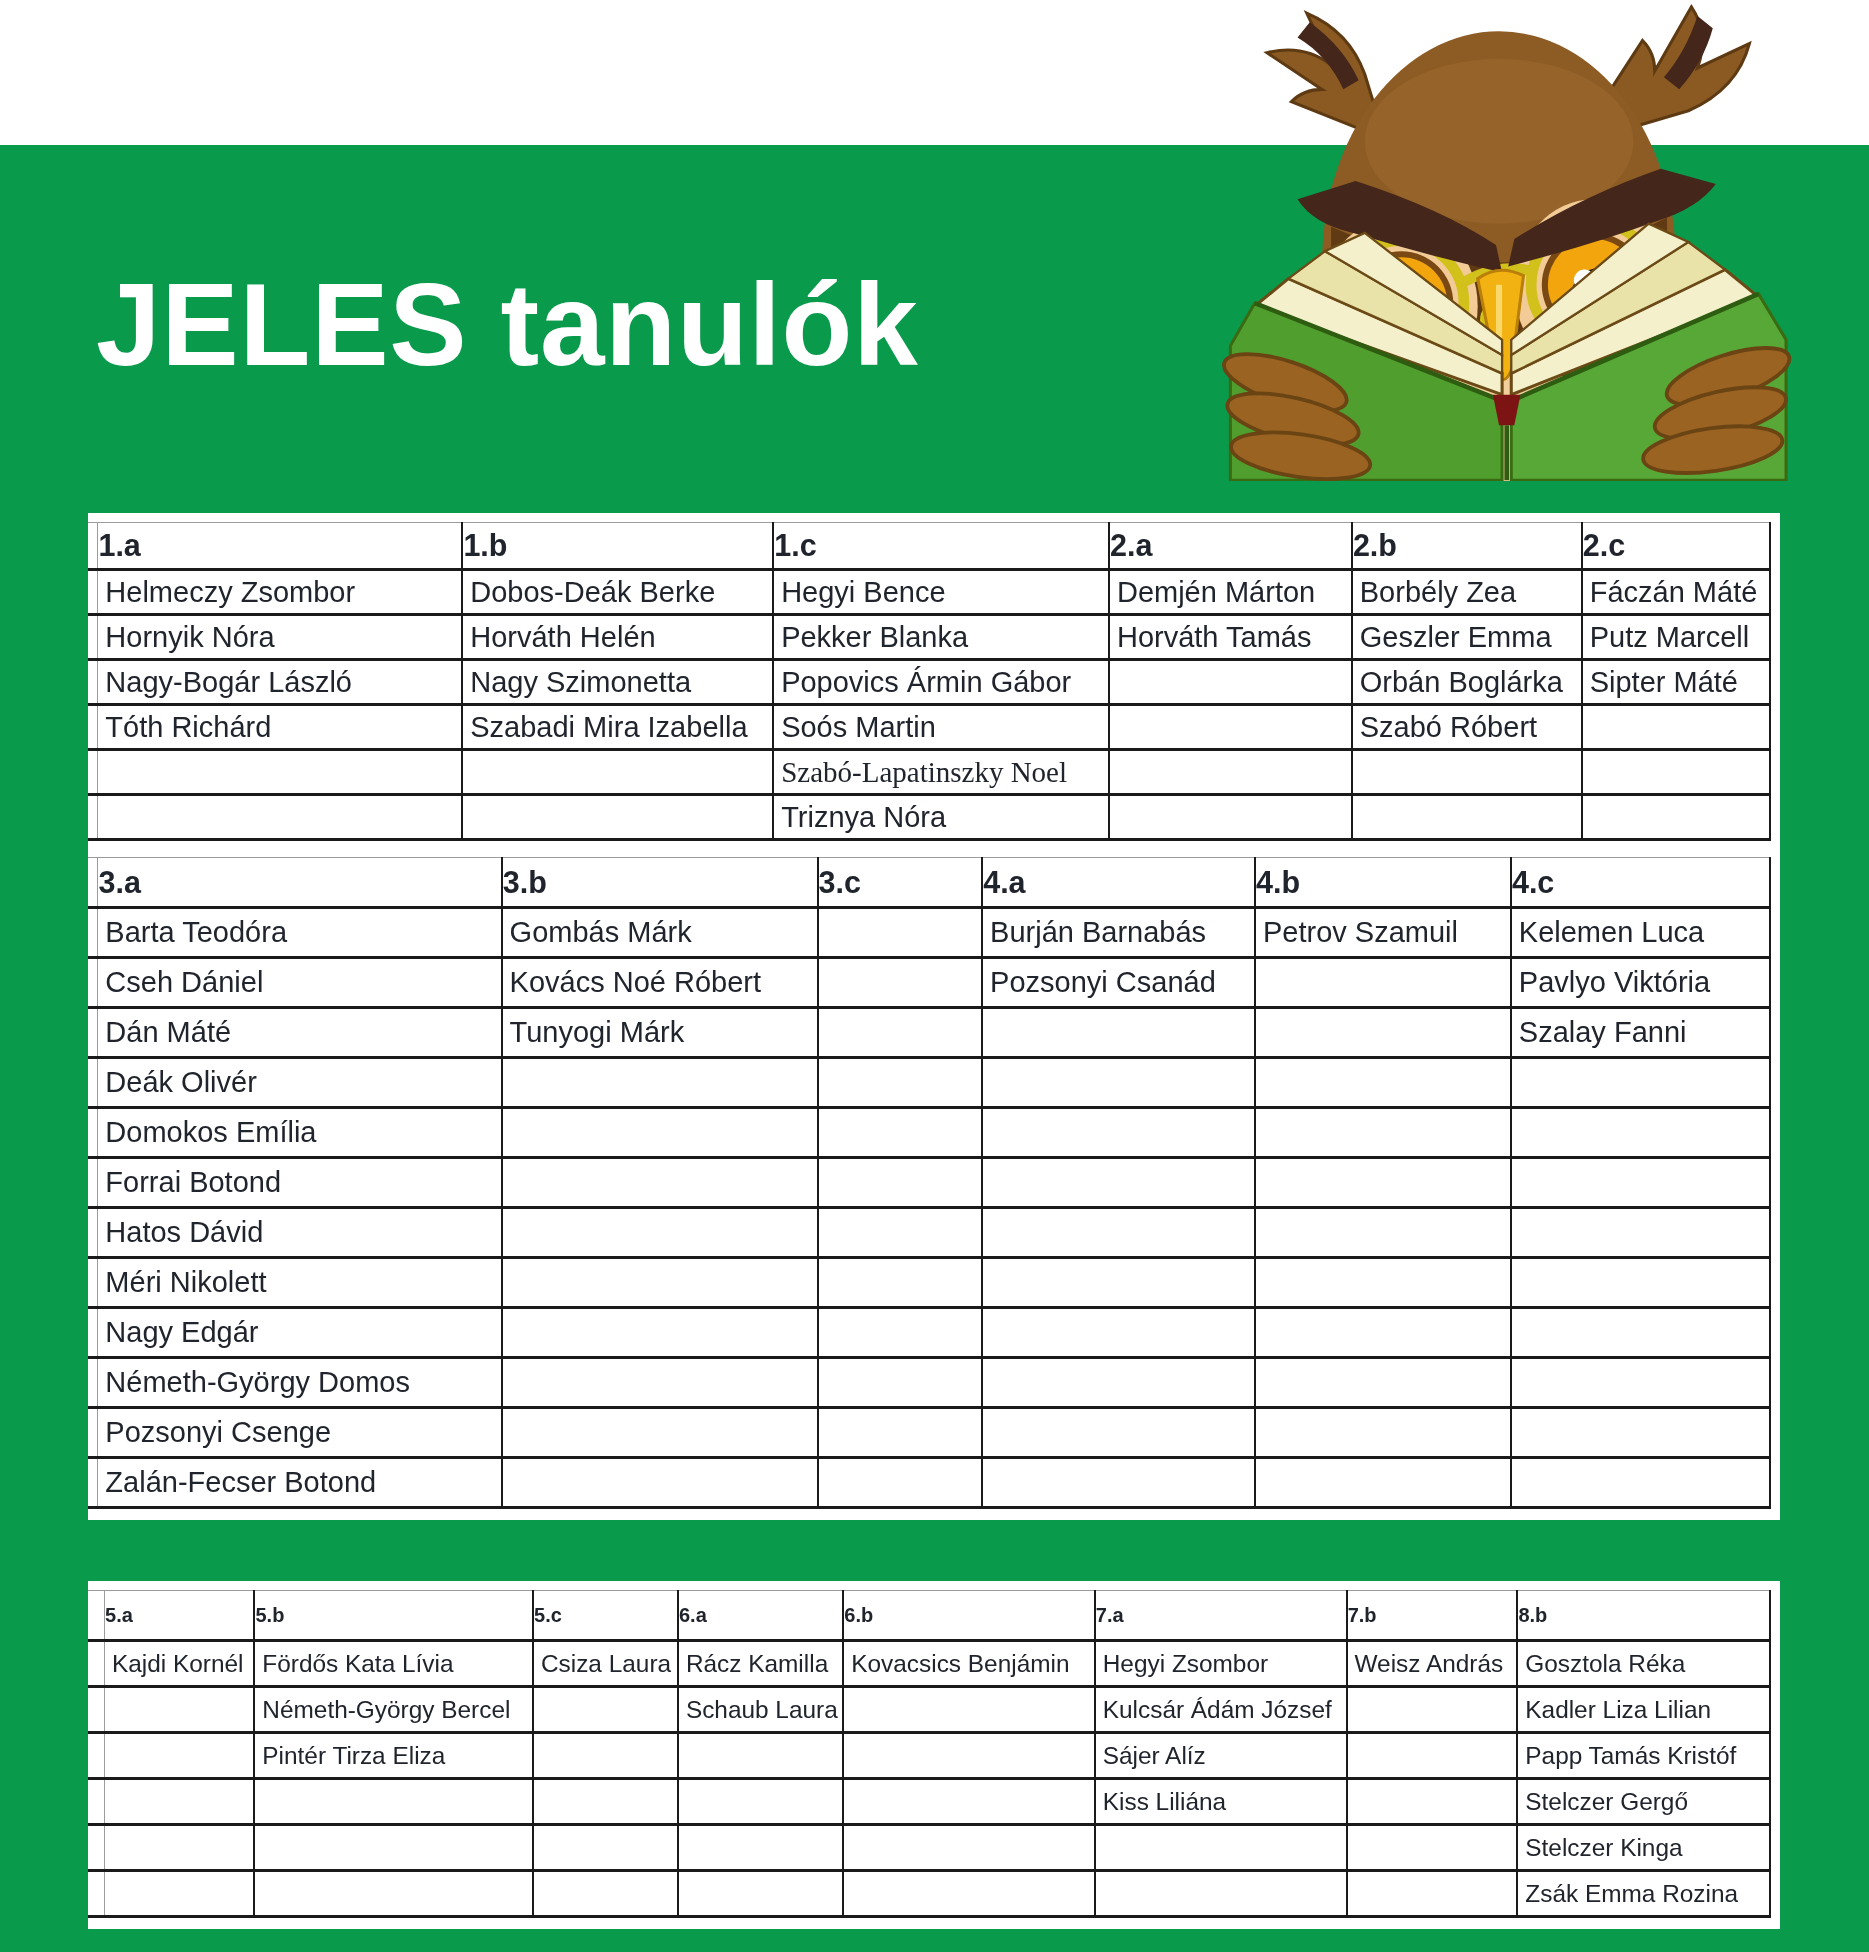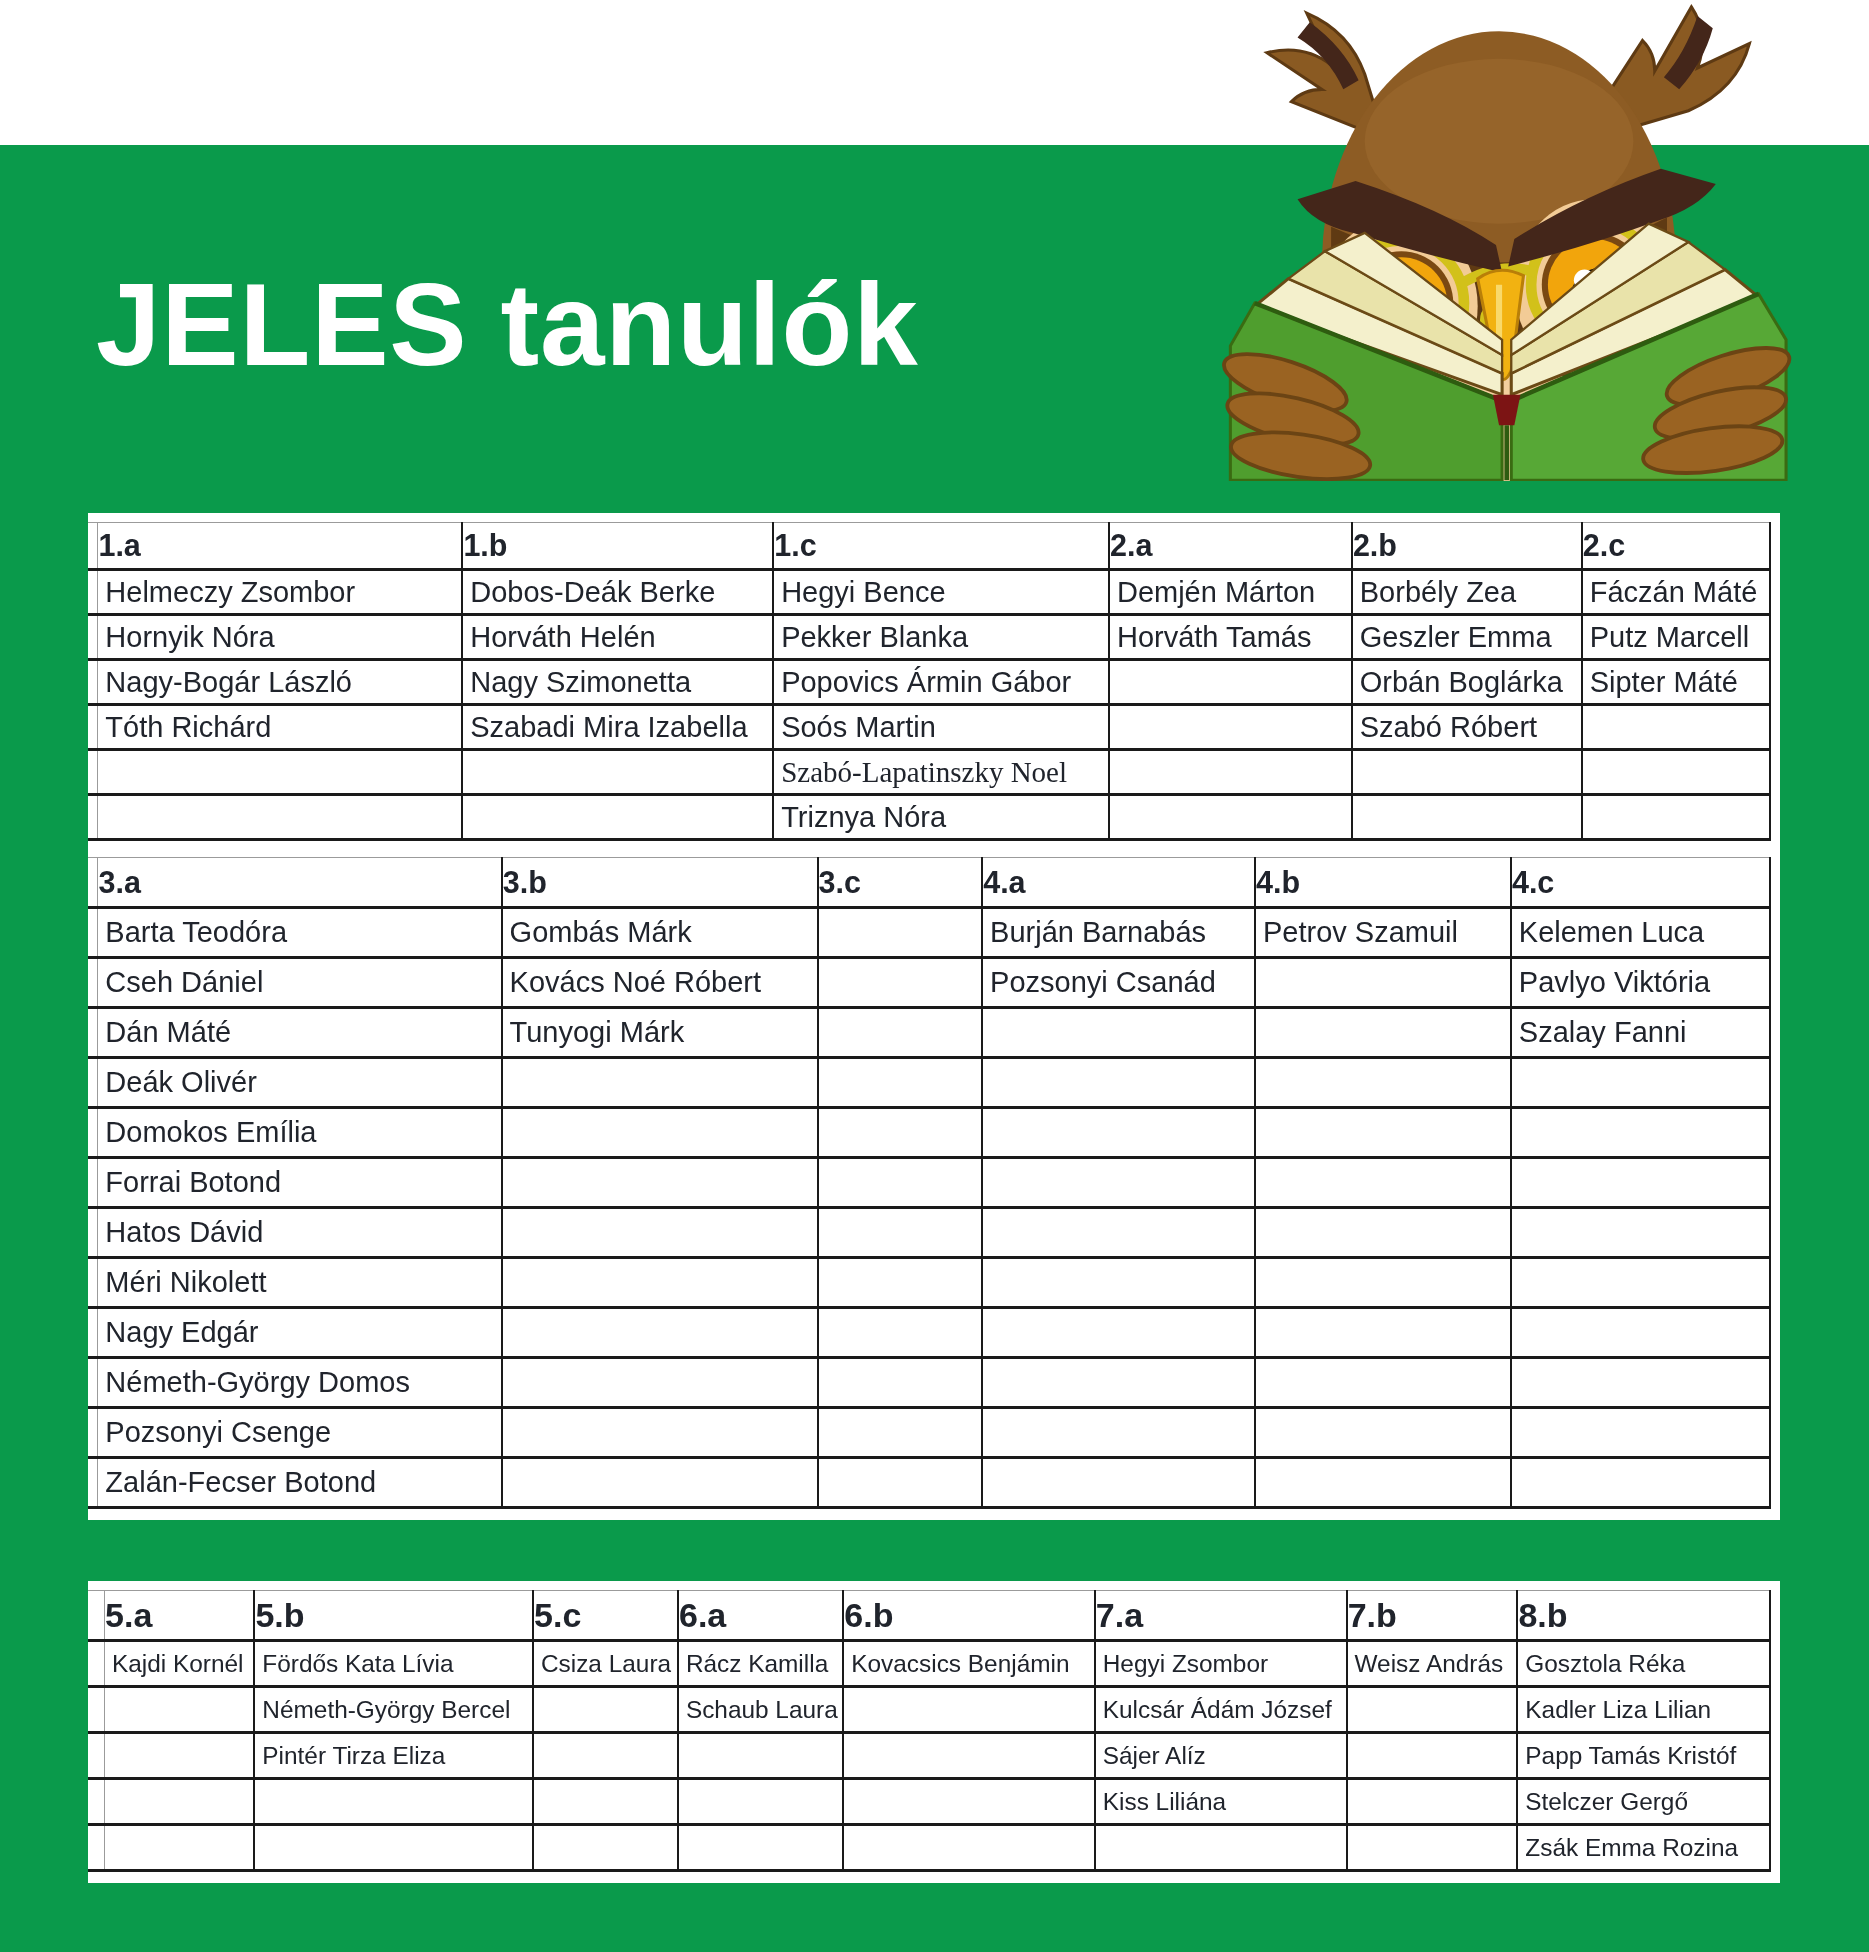--- a/index.html
+++ b/index.html
@@ -52,21 +52,21 @@
   th { font-weight: bold; text-align: left; padding: 0; }
   td { text-align: left; padding: 0 4.6px 0 6.9px; }
   
   thead th { border-top: 0.8px solid var(--crop-line-gray, #9b9b9b); }
   th:first-child, td:first-child { border-left: none; border-right: 0.8px solid var(--crop-line-gray, #9b9b9b); padding: 0; }
   th:nth-child(2), td:nth-child(2) { border-left: 0.8px solid var(--crop-line-gray, #9b9b9b); }
 
   .t1 td, .t2 td { font-size: 29px; }
   .t1 th, .t2 th { font-size: 30.5px; }
   .t3 td { font-size: 24.4px; }
-  .t3 th { font-size: 34px; }
+  .t3 th { font-size: 20px; }
 </style>
 </head>
 <body>
 
 <div class="top-band"></div>
 
 <h1 class="title">JELES tanulók</h1>
 
 <svg class="owl" viewBox="0 0 395 314" role="img" aria-label="Cartoon owl with glasses reading a green book">
 
@@ -430,18 +430,29 @@
         </tr>
         <tr style="height: 46px;">
           <td></td>
           <td></td>
           <td></td>
           <td></td>
           <td></td>
           <td></td>
           <td></td>
           <td></td>
+          <td>Stelczer Kinga</td>
+        </tr>
+        <tr style="height: 46px;">
+          <td></td>
+          <td></td>
+          <td></td>
+          <td></td>
+          <td></td>
+          <td></td>
+          <td></td>
+          <td></td>
           <td>Zsák Emma Rozina</td>
         </tr>
       </tbody>
     </table>
 </div>
 
 
 </body></html>

